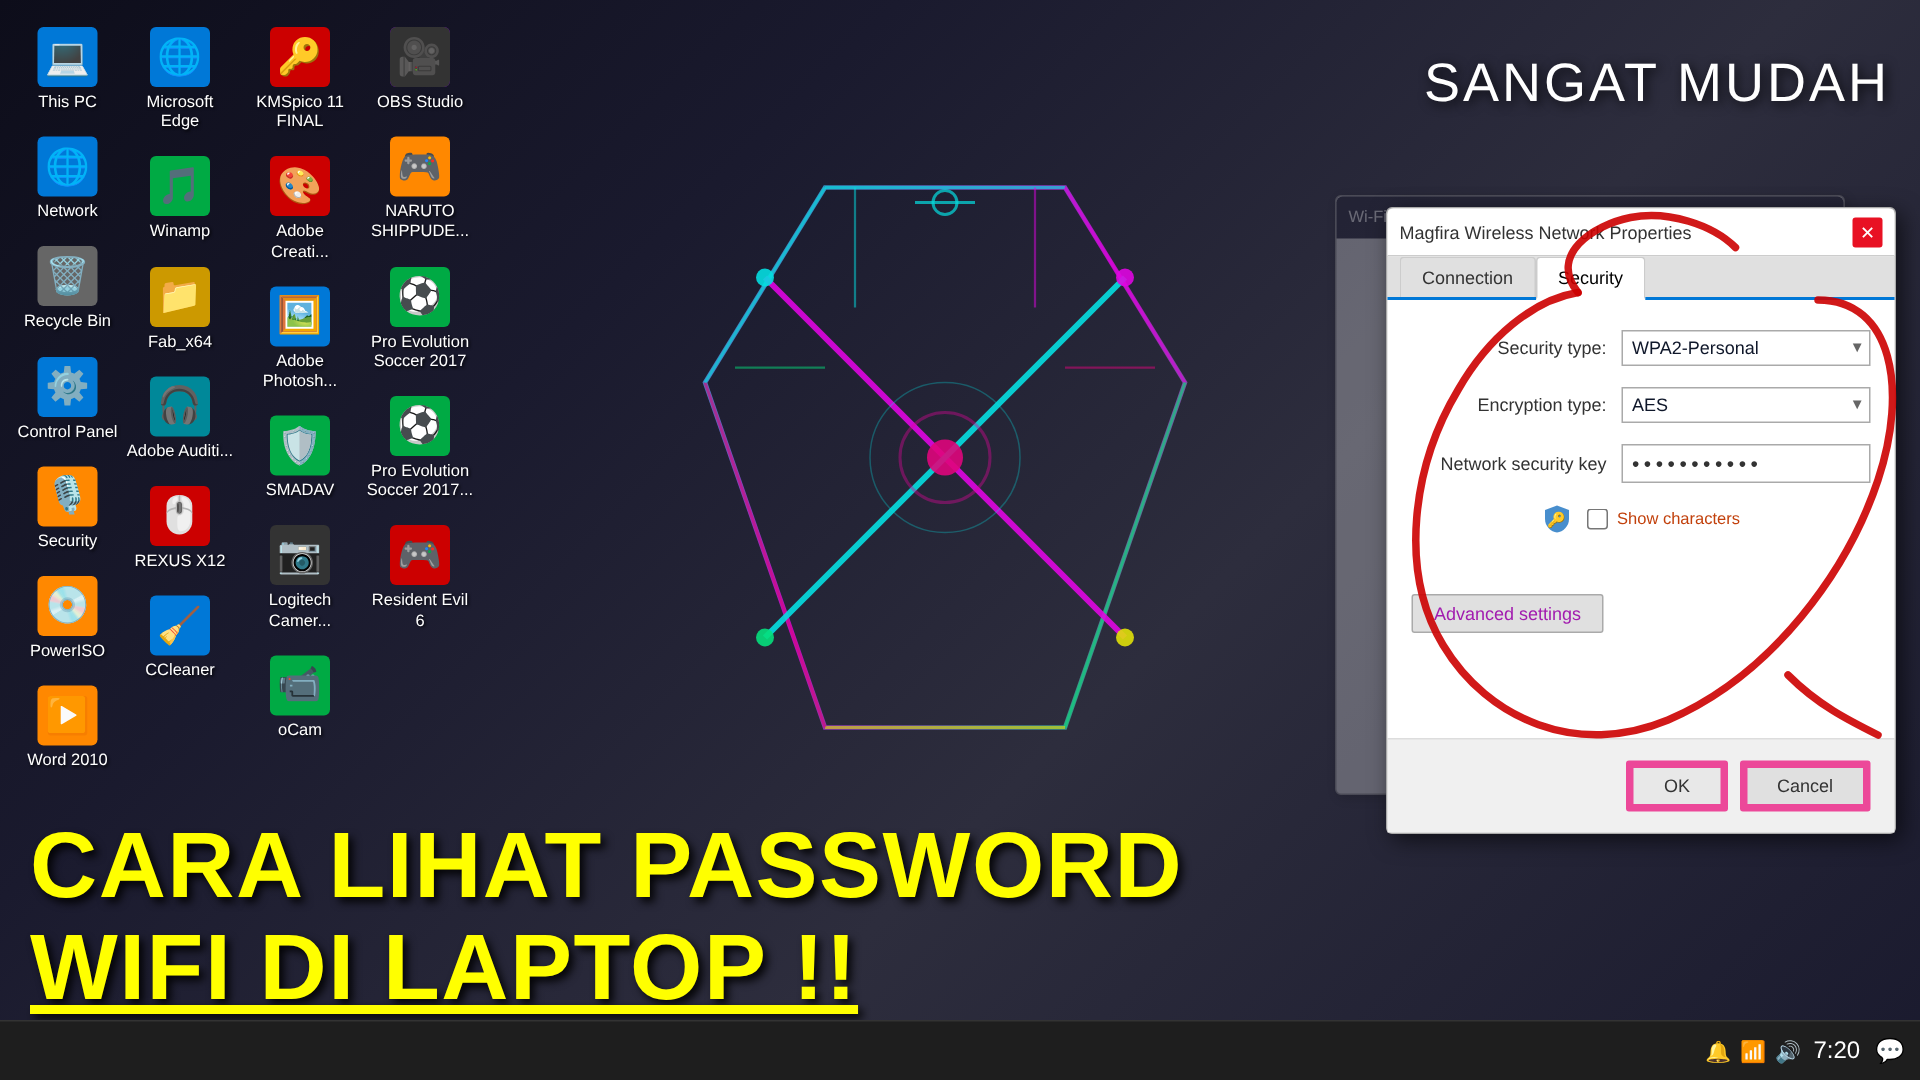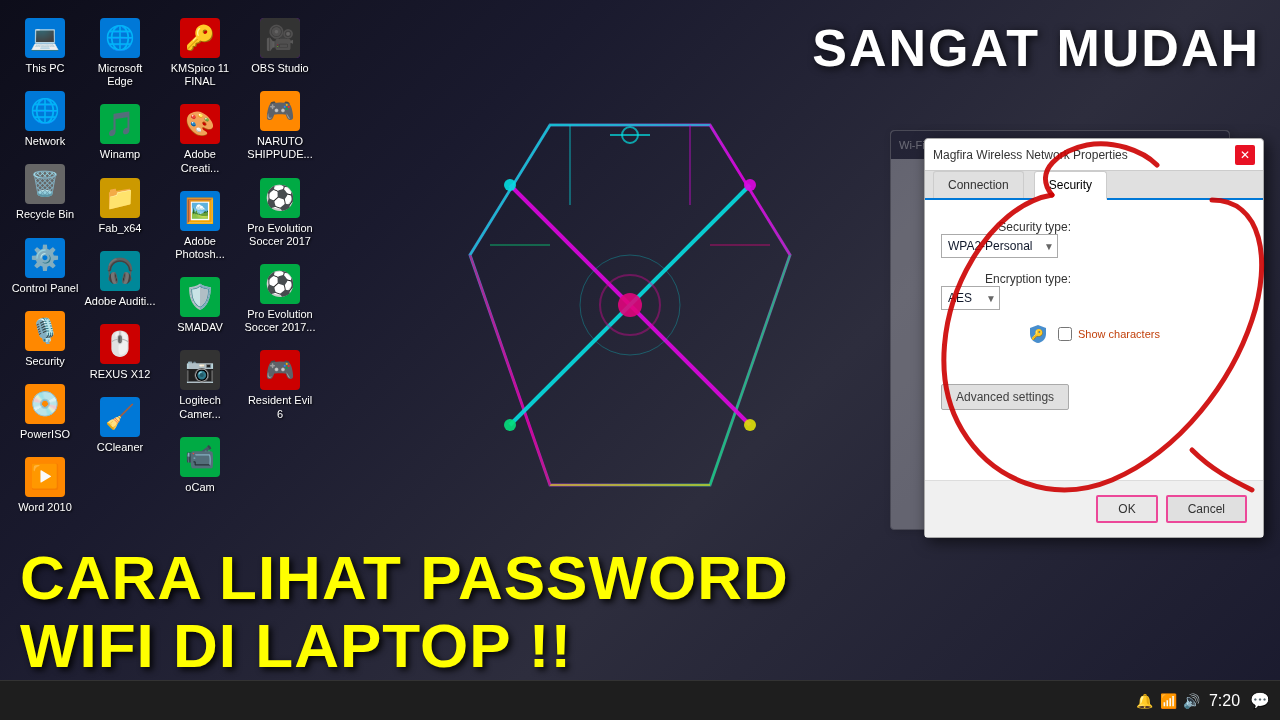--- a/index.html
+++ b/index.html
@@ -72,25 +72,25 @@
       color: white;
       text-shadow: 1px 1px 2px rgba(0,0,0,0.9);
       line-height: 1.2;
       max-width: 72px;
       word-break: break-word;
     }
 
     
     .title-text {
       position: absolute;
-      top: 18px;
+      top: 34px;
       right: 20px;
       color: white;
-      font-size: 52px;
-      font-weight: 700;
+      font-size: 36px;
+      font-weight: 400;
       font-family: Arial Black, Arial, sans-serif;
       text-shadow: 2px 2px 8px rgba(0,0,0,0.8);
       letter-spacing: 2px;
     }
 
     
     .bottom-text {
       position: absolute;
       bottom: 40px;
       left: 0;
@@ -110,20 +110,21 @@
     }
 
     .bottom-text-line2 {
       font-size: 62px;
       font-weight: 900;
       color: #ffff00;
       font-family: Arial Black, Arial, sans-serif;
       text-shadow: 3px 3px 6px rgba(0,0,0,0.9);
       letter-spacing: 1px;
       line-height: 1.1;
+      text-decoration: underline;
     }
 
     
     .taskbar {
       position: absolute;
       bottom: 0;
       left: 0;
       right: 0;
       height: 40px;
       background: #1e1e1e;
@@ -218,21 +219,21 @@
       justify-content: center;
       border-radius: 2px;
       pointer-events: all;
     }
 
     .dialog-tabs {
       display: flex;
       background: #e0e0e0;
       border-bottom: 2px solid #0078d7;
       padding: 0 8px;
-      gap: 10px;
+      gap: 0;
     }
 
     .dialog-tab {
       padding: 6px 14px;
       font-size: 12px;
       cursor: pointer;
       border: 1px solid #ccc;
       border-bottom: none;
       background: #e0e0e0;
       color: #333;
@@ -247,23 +248,22 @@
       margin-bottom: -2px;
     }
 
     .dialog-content {
       padding: 20px 16px;
       background: white;
     }
 
     .form-row {
       display: flex;
-      align-items: flex-start;
+      align-items: center;
       margin-bottom: 14px;
-      flex-direction: column;
     }
 
     .form-label {
       width: 140px;
       font-size: 12px;
       color: #333;
       text-align: right;
       padding-right: 10px;
     }
 
@@ -333,21 +333,21 @@
       justify-content: flex-end;
       gap: 8px;
       padding: 14px 16px;
       background: #f0f0f0;
       border-top: 1px solid #ddd;
     }
 
     .btn-dialog {
       padding: 5px 20px;
       font-size: 12px;
-      border: 2px solid #ec4899;
+      border: 5px solid #ec4899;
       background: #e0e0e0;
       cursor: pointer;
       color: #333;
       border-radius: 2px;
     }
 
     .btn-dialog.primary {
       background: #e8e8e8;
     }
 
@@ -355,21 +355,21 @@
       padding: 0 16px 10px;
       background: white;
     }
 
     .btn-advanced {
       padding: 5px 14px;
       font-size: 12px;
       border: 1px solid #aaa;
       background: #e0e0e0;
       cursor: pointer;
-      color: #404040;
+      color: #a21caf;
       border-radius: 2px;
     }
 
     
     .red-circle {
       position: absolute;
       top: 140px;
       right: 8px;
       width: 360px;
       height: 360px;
@@ -596,20 +596,26 @@
         <span class="form-label">Encryption type:</span>
         <div class="form-control-wrapper">
           <select class="form-select">
             <option>AES</option>
             <option>TKIP</option>
           </select>
           <span class="select-arrow">▼</span>
         </div>
       </div>
 
+      <div class="form-row">
+        <span class="form-label">Network security key</span>
+        <div class="form-control-wrapper">
+          <input type="password" class="form-input" value="password123" style="">
+        </div>
+      </div>
 
       <div class="show-chars-row">
         <svg class="shield-icon" viewBox="0 0 20 20">
           <path d="M10 1 L18 4 L18 10 C18 15 14 18.5 10 19 C6 18.5 2 15 2 10 L2 4 Z" fill="#1a72c0" opacity="0.8"></path>
           <text x="10" y="14" text-anchor="middle" font-size="10" fill="white" font-weight="bold">🔑</text>
         </svg>
         <input type="checkbox" id="show-chars" style="">
         <label for="show-chars">Show characters</label>
       </div>
     </div>

